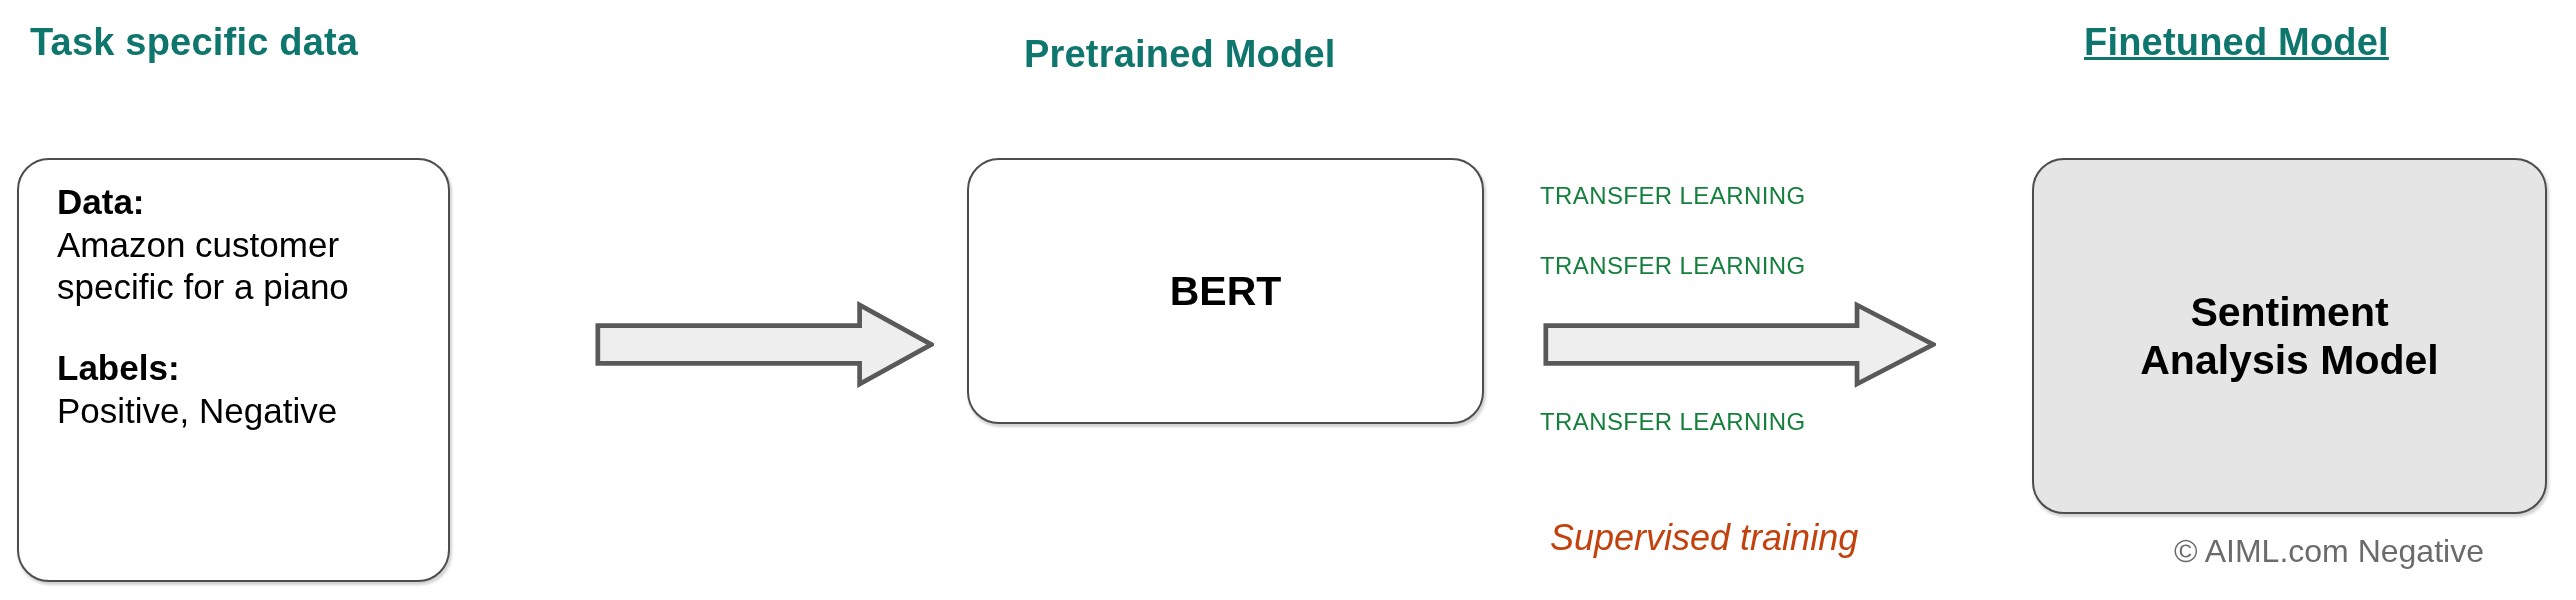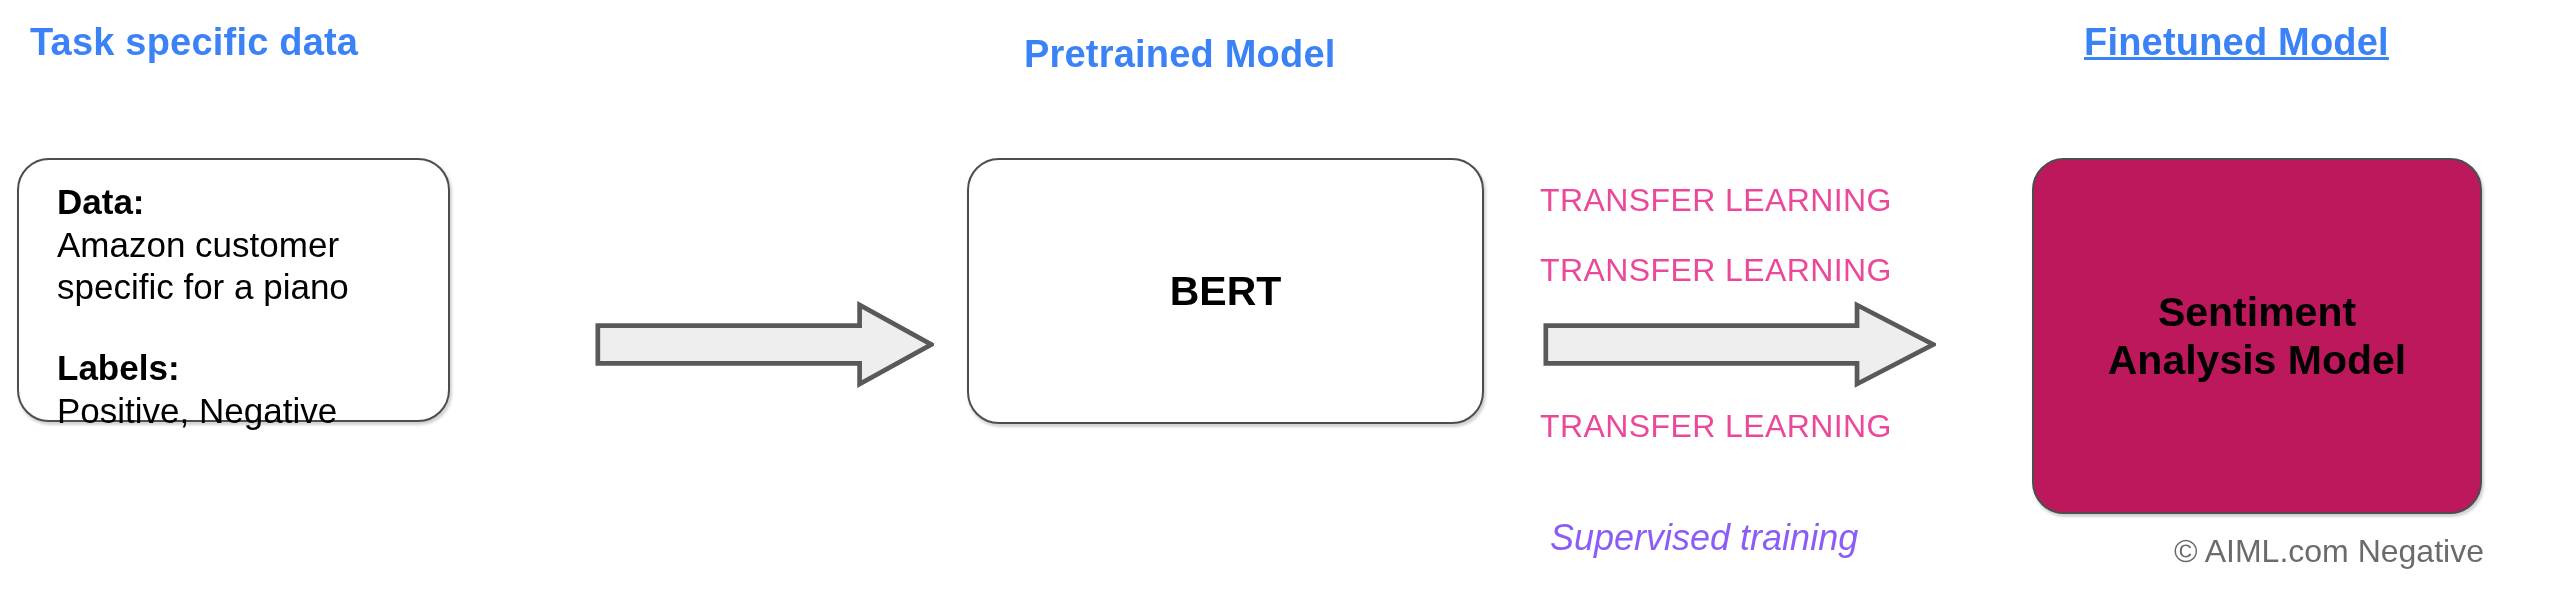--- a/index.html
+++ b/index.html
@@ -20,21 +20,21 @@
     left: 0; top: 0;
     width: 2576px;
     height: 600px;
   }
 
   
   .col-title {
     position: absolute;
     font-size: 38px;
     font-weight: bold;
-    color: #3b82f6;
+    color: #0f766e;
     letter-spacing: 0.2px;
     white-space: nowrap;
     line-height: 1;
   }
   #title-task      { left: 30px;   top: 22.6px; }
   #title-pretrain  { left: 1024px; top: 22.6px; margin-top: 12px; }
   #title-finetuned { left: 2084px; top: 22.6px; text-decoration: underline; }
 
   
   .box {
@@ -43,38 +43,38 @@
     border: 2.8px solid #4d4d4d;
     border-radius: 32px;
     background: #ffffff;
     box-shadow: 1.9px 2.8px 2.8px rgba(0,0,0,0.18);
   }
 
   #box-task {
     left: 17px;
     top: 158px;
     width: 433px;
-    height: 264px;
+    height: 424px;
     padding: 21px 24.5px 0 38px;
   }
   #box-bert {
     left: 967px;
     top: 158px;
     width: 517px;
     height: 266px;
     display: flex;
     align-items: center;
     justify-content: center;
   }
   #box-sentiment {
     left: 2032px;
     top: 158px;
-    width: 450px;
+    width: 515px;
     height: 356px;
-    background: #be185d;
+    background: #e5e5e5;
     display: flex;
     align-items: center;
     justify-content: center;
   }
 
   
   .data-block {
     font-size: 35px;
     color: #000000;
     line-height: 1.22;
@@ -104,38 +104,38 @@
   
   .block-arrow {
     position: absolute;
   }
   #arrow-1 { left: 595px;  top: 301px; width: 339px; height: 87px; }
   #arrow-2 { left: 1543px; top: 301px; width: 393px; height: 87px; }
 
   
   .tl-label {
     position: absolute;
-    font-size: 32px;
-    color: #ec4899;
+    font-size: 24px;
+    color: #15803d;
     letter-spacing: 0.4px;
     white-space: nowrap;
     line-height: 1;
   }
   #tl-1 { left: 1540px; top: 184px; }
   #tl-2 { left: 1540px; top: 254px; }
   #tl-3 { left: 1540px; top: 410px; }
 
   
   #supervised {
     position: absolute;
     left: 1550px;
     top: 520px;
     font-size: 36px;
     font-style: italic;
-    color: #8b5cf6;
+    color: #c2410c;
     white-space: nowrap;
     line-height: 1;
   }
 
   
   #credit {
     position: absolute;
     left: 2174px;
     top: 535px;
     font-size: 32px;

